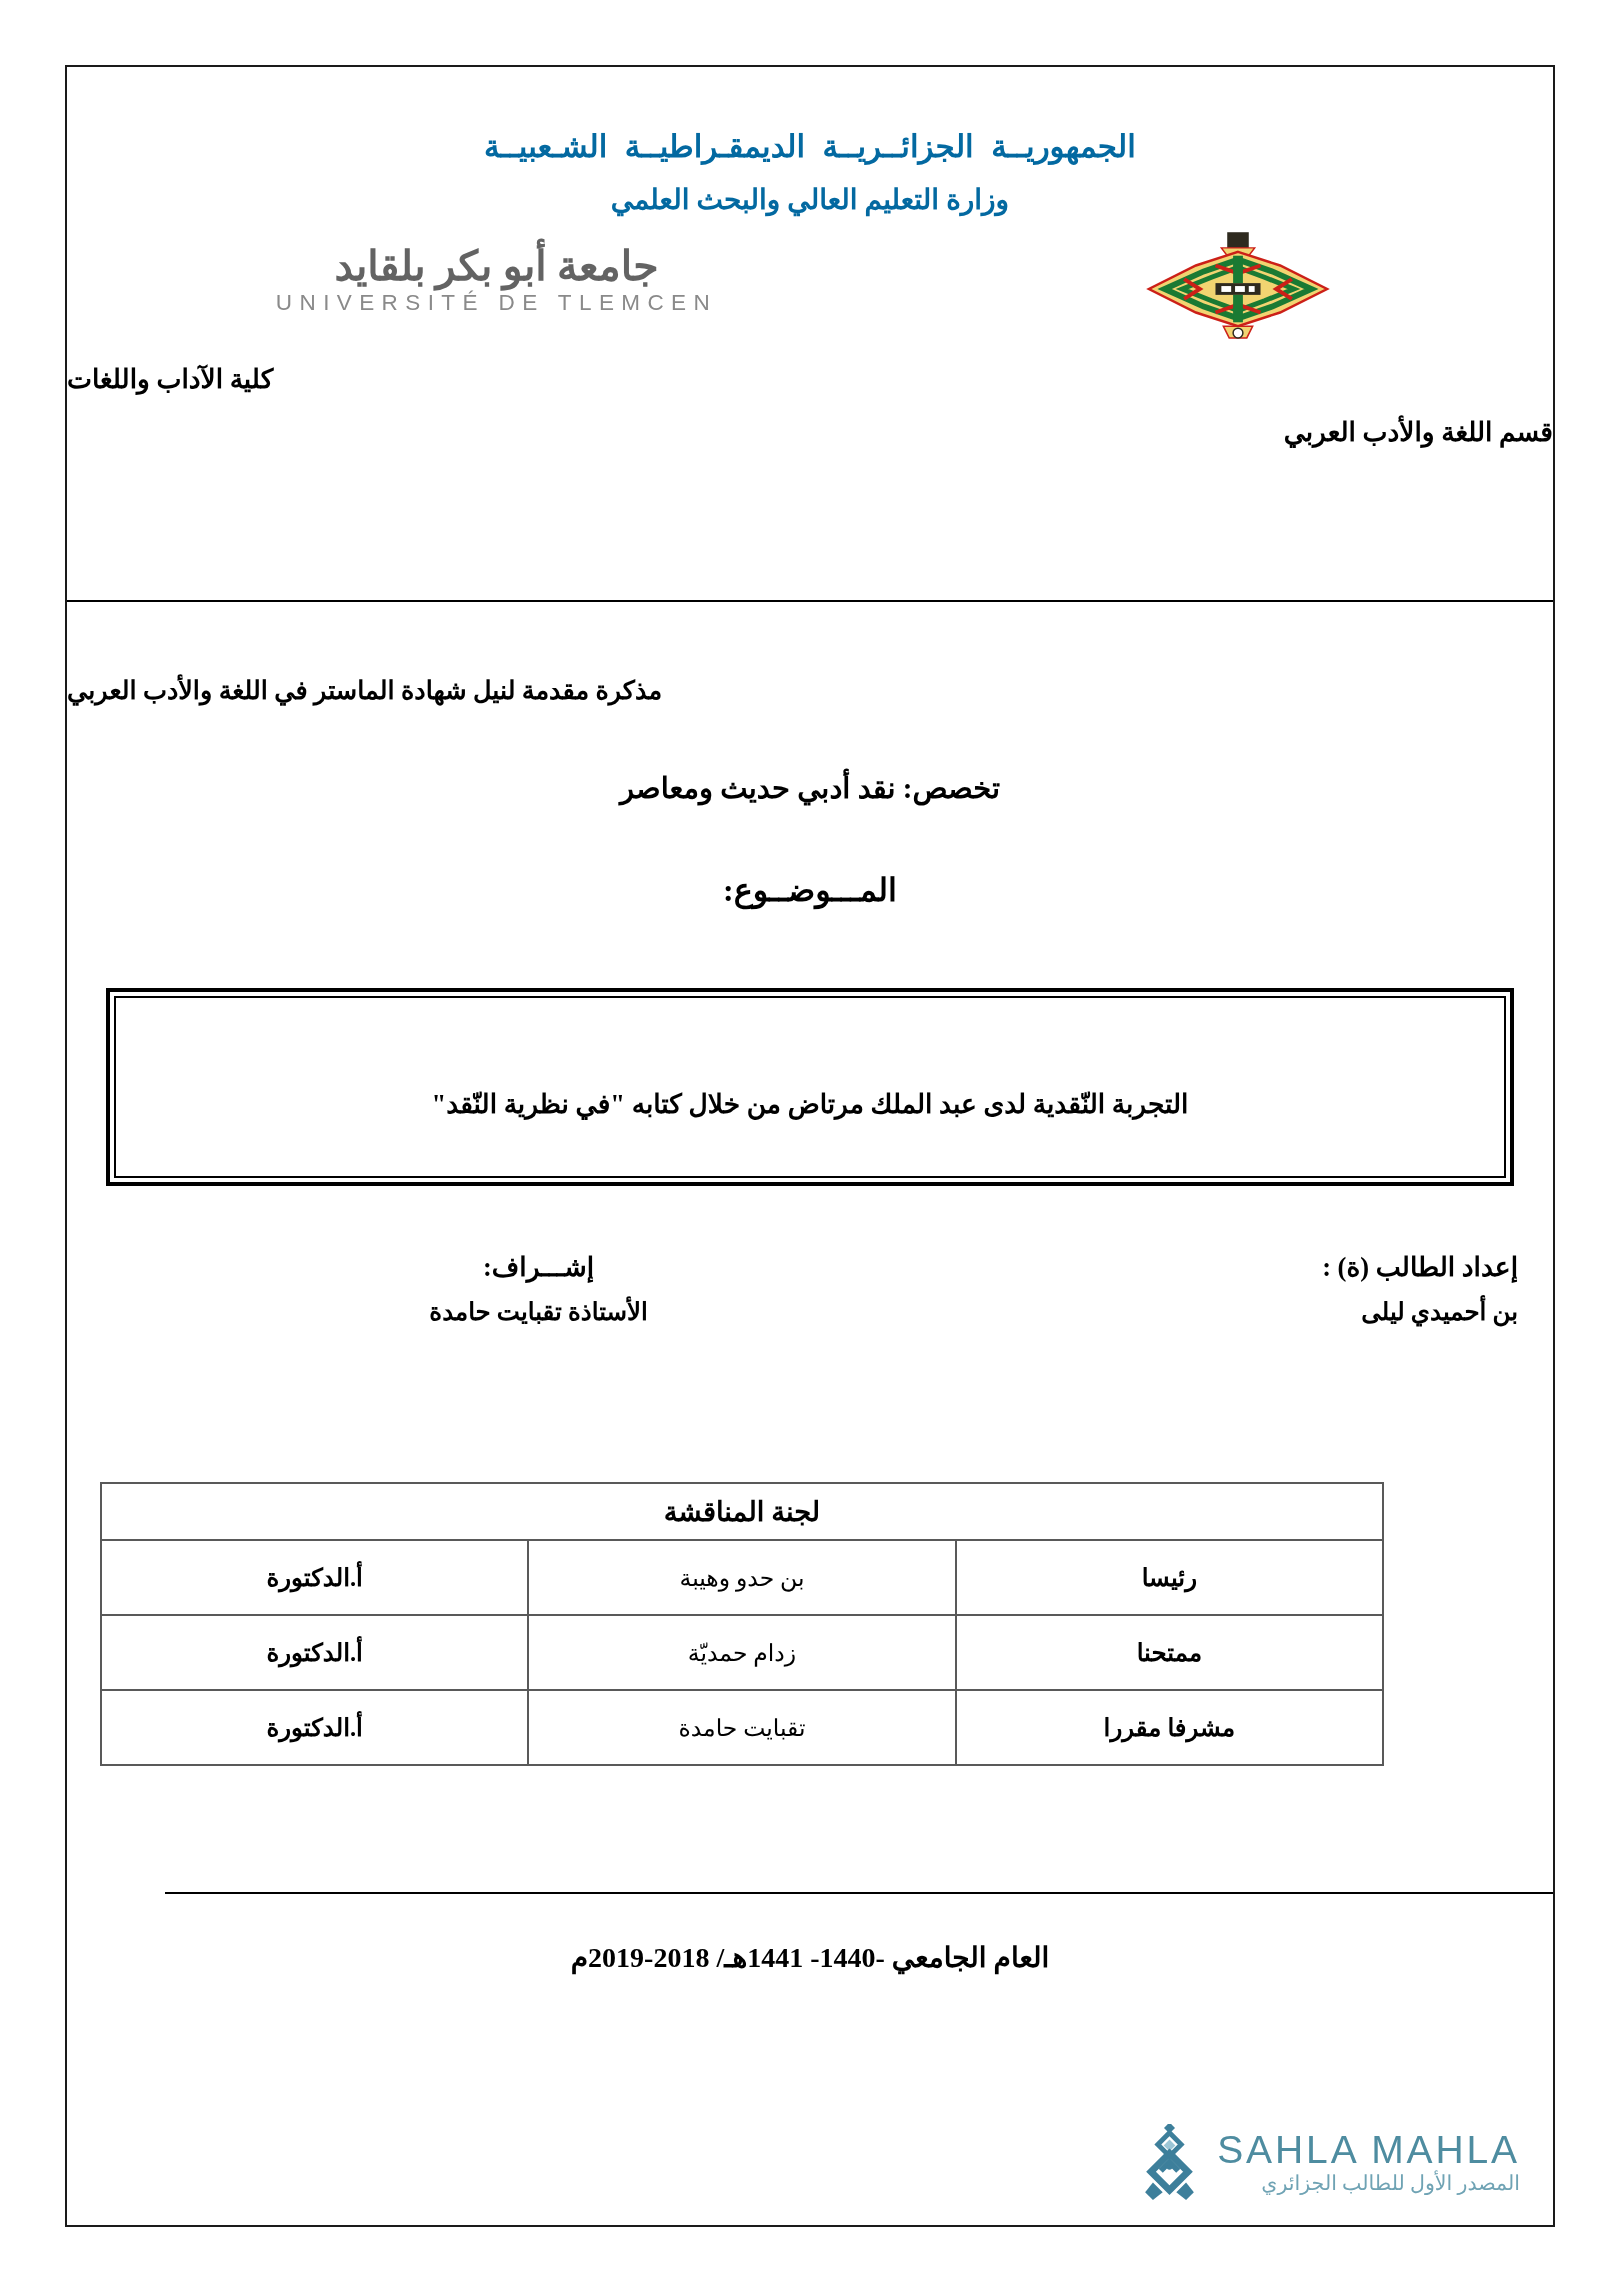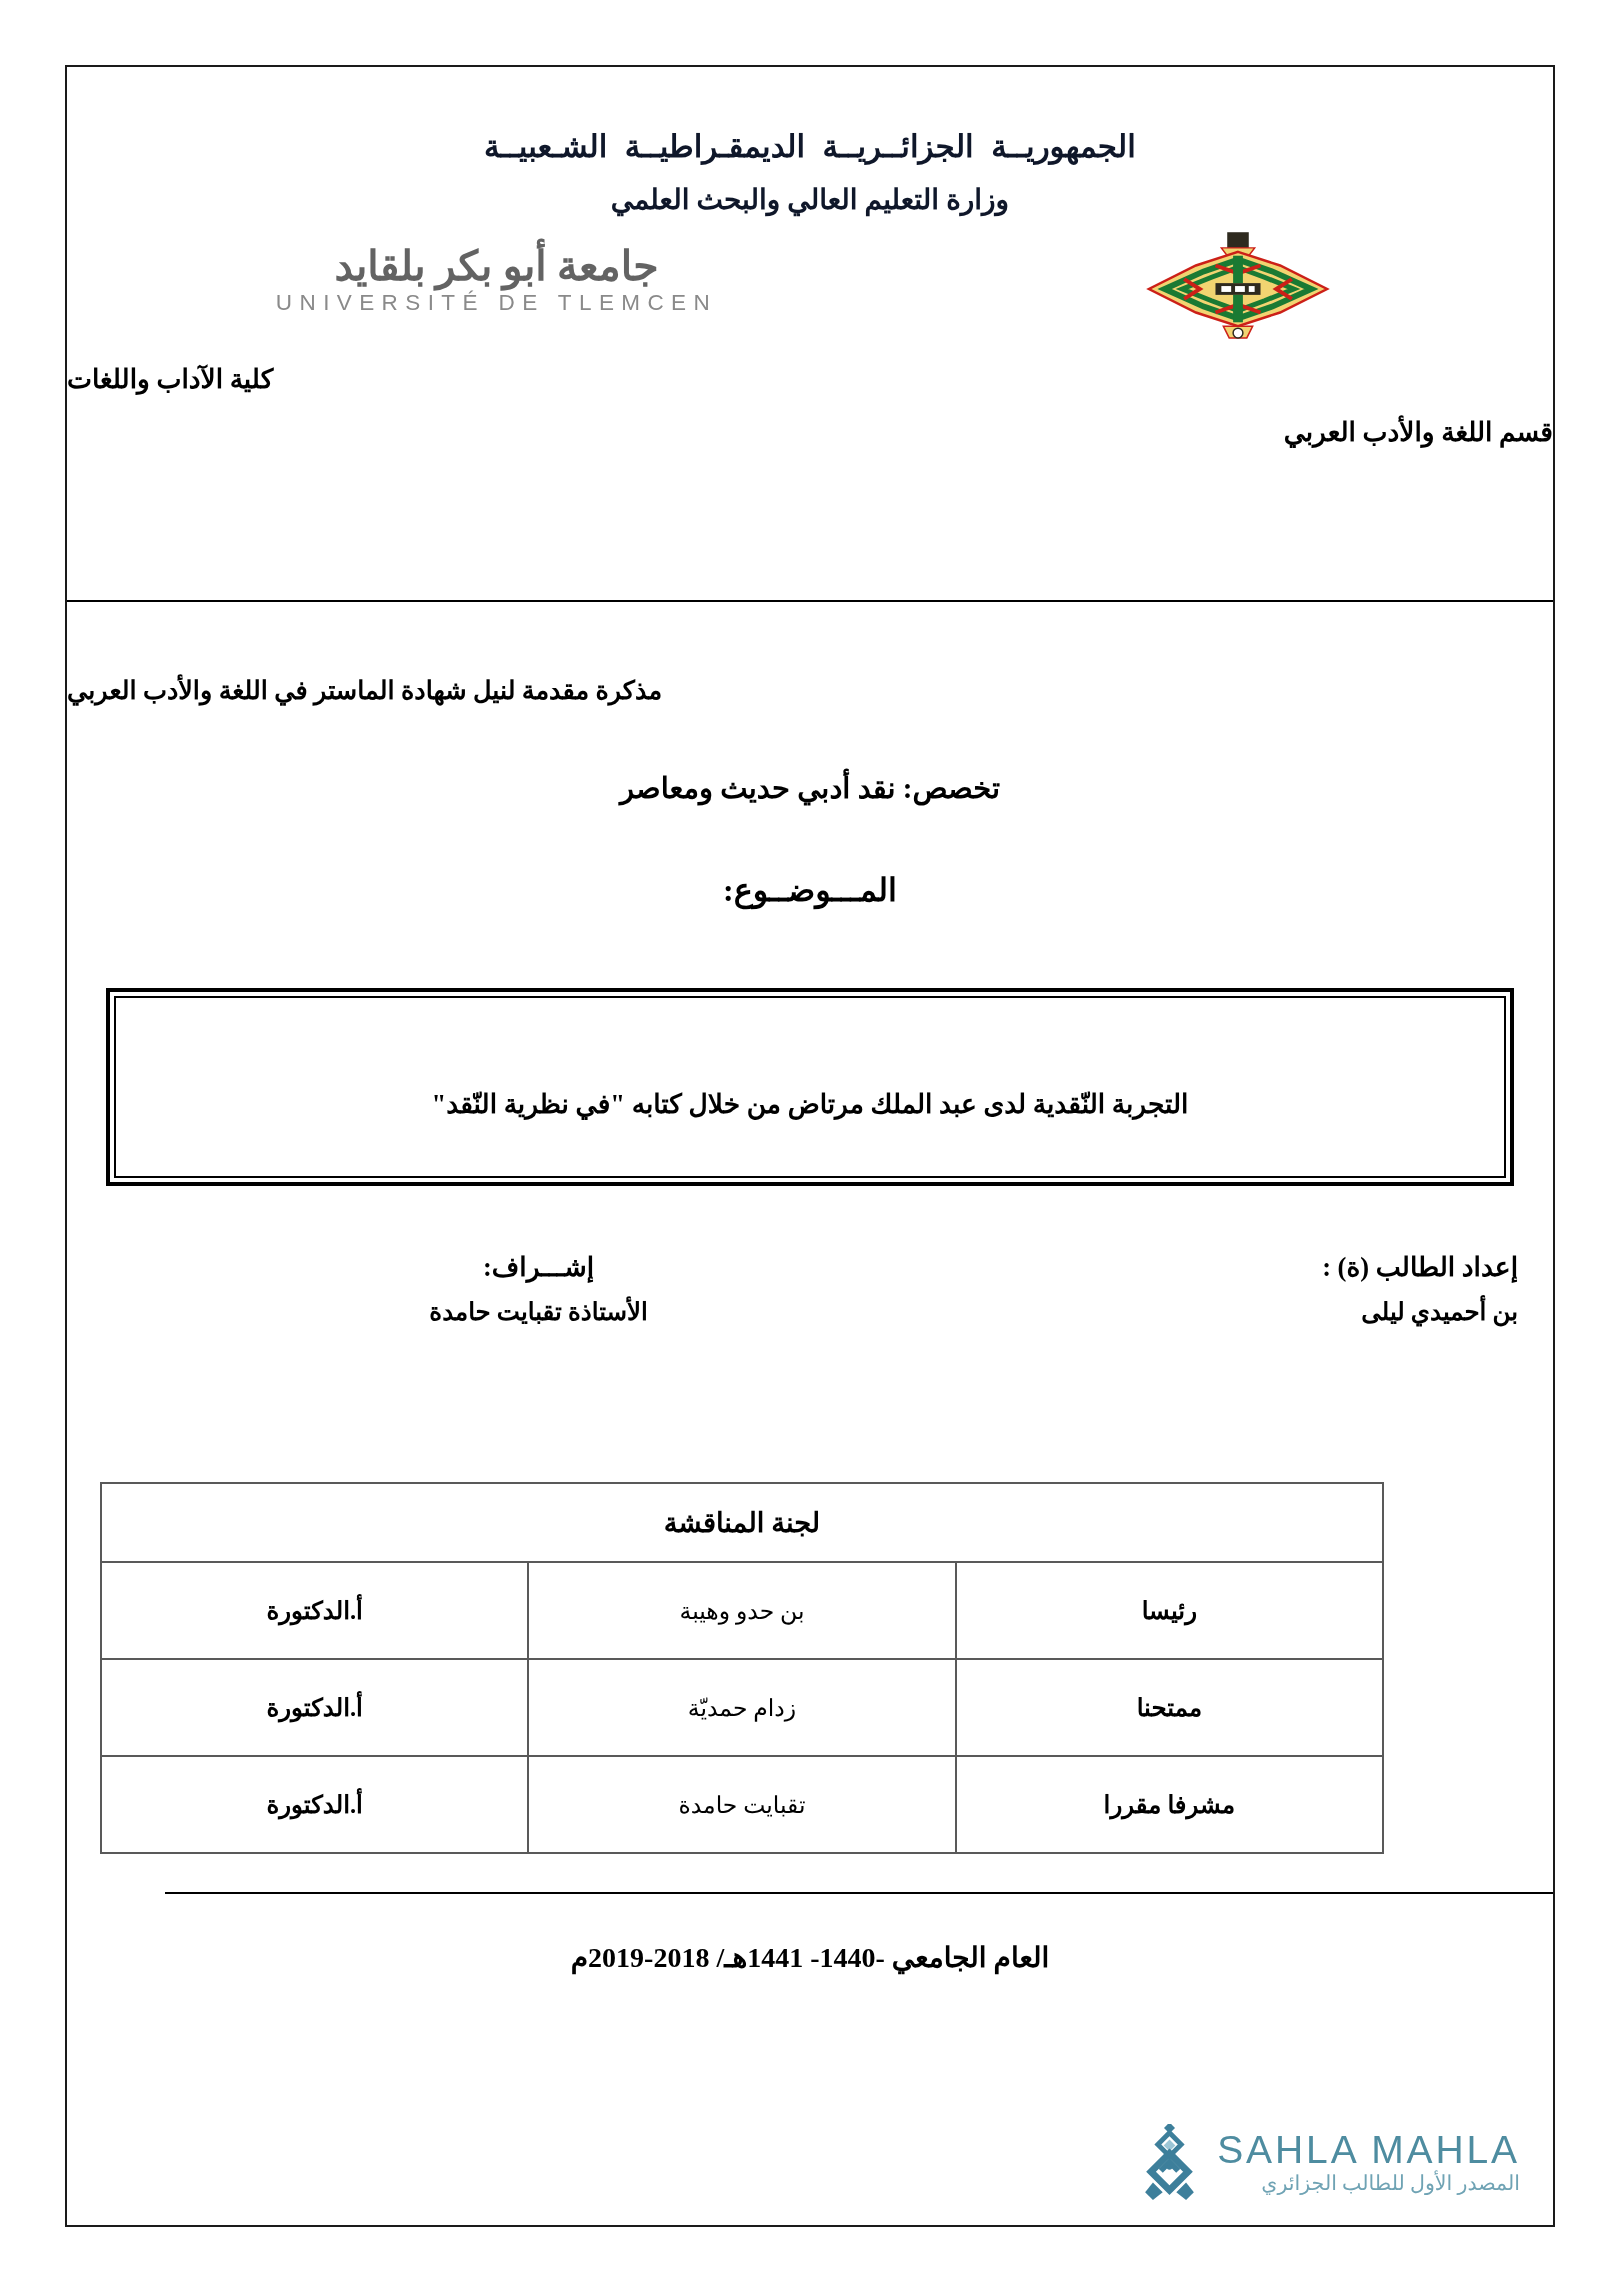--- a/index.html
+++ b/index.html
@@ -38,21 +38,21 @@
   .header-zone {
     position: absolute;
     left: 0; right: 0; top: 0;
     height: 535px;
   }
 
   .nat-line-1,
   .nat-line-2 {
     text-align: center;
     font-weight: bold;
-    color: #0f172a;
+    color: #0369a1;
     letter-spacing: 0px;
   }
   .nat-line-1 {
     position: absolute;
     top: 61px; left: 0; right: 0;
     font-size: 31px;
     word-spacing: 9.8px;
   }
   .nat-line-2 {
     position: absolute;
@@ -208,21 +208,21 @@
   .jury-table {
     position: absolute;
     top: 1415px;
     left: 33px;
     width: 1284px;
     border-collapse: collapse;
     table-layout: fixed;
   }
   .jury-table td, .jury-table th {
     border: 2px solid #595959;
-    padding: 11px;
+    padding: 0;
     text-align: center;
     vertical-align: middle;
   }
   .jury-head {
     height: 55px;
     font-size: 27.4px;
     font-weight: bold;
   }
   .jury-table tbody td { height: 73px; }
   .col-title  { width: 196px; font-size: 24.5px; font-weight: bold; }

